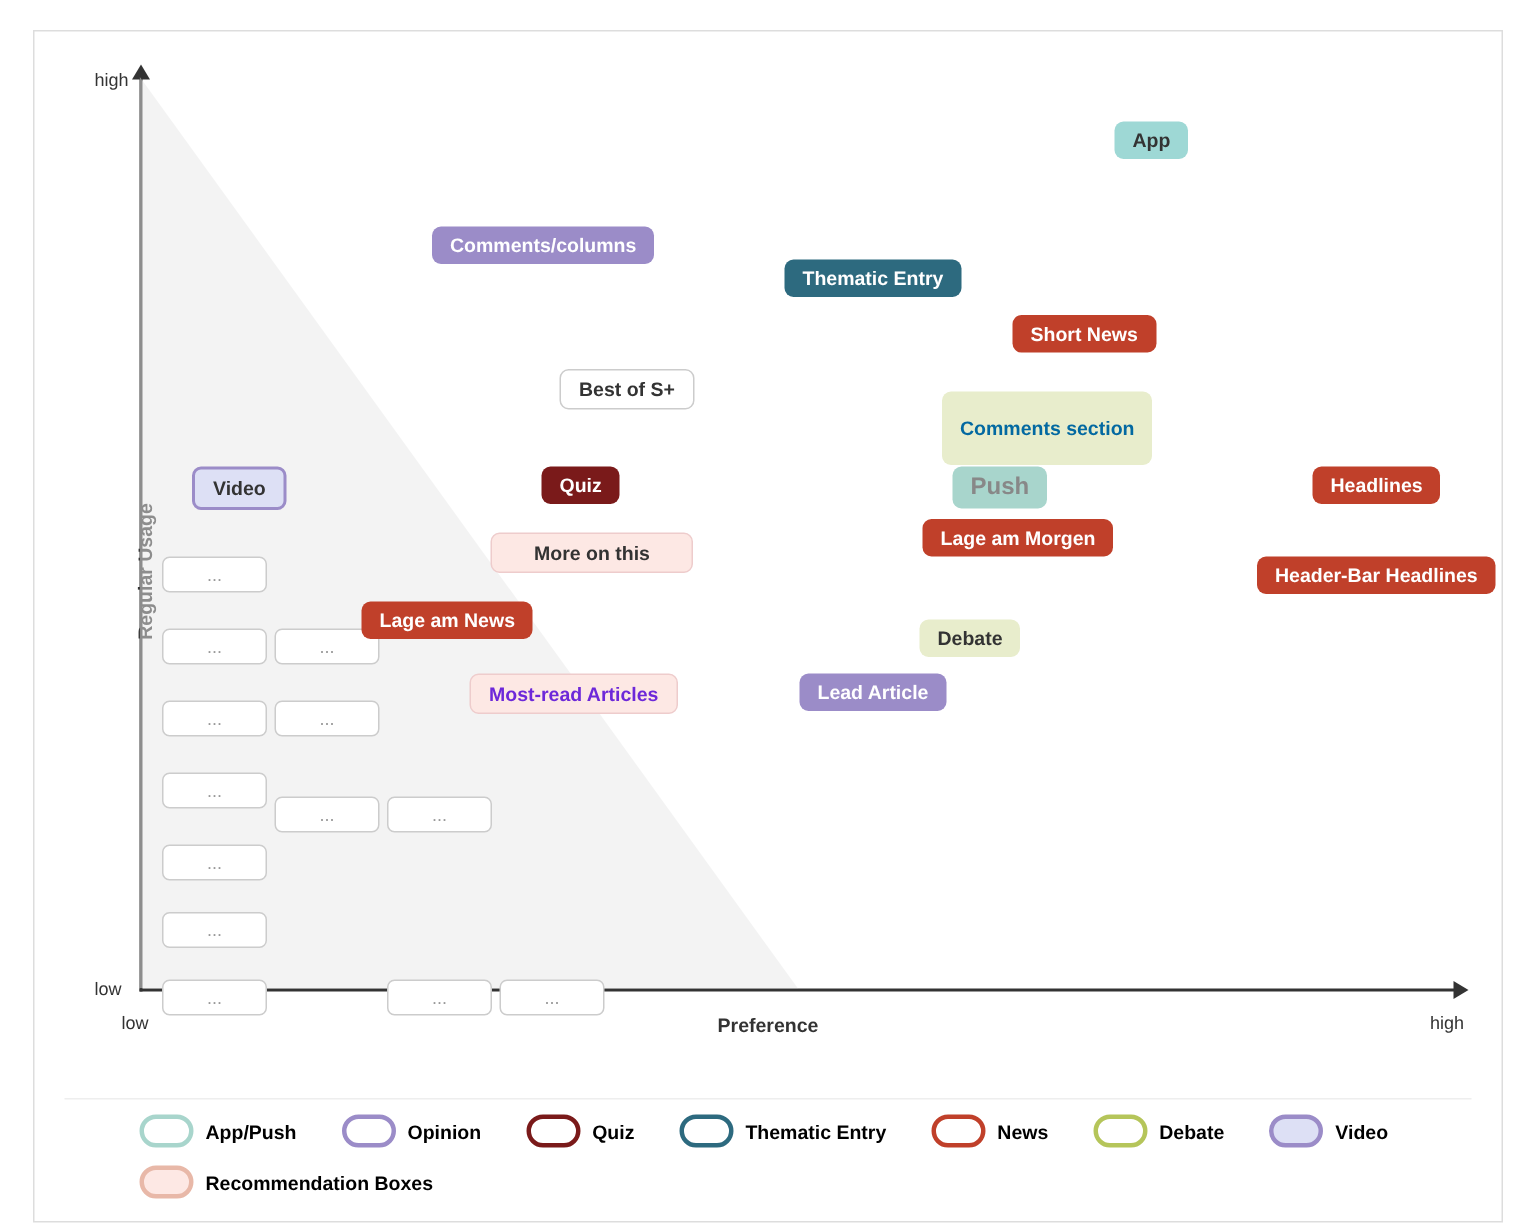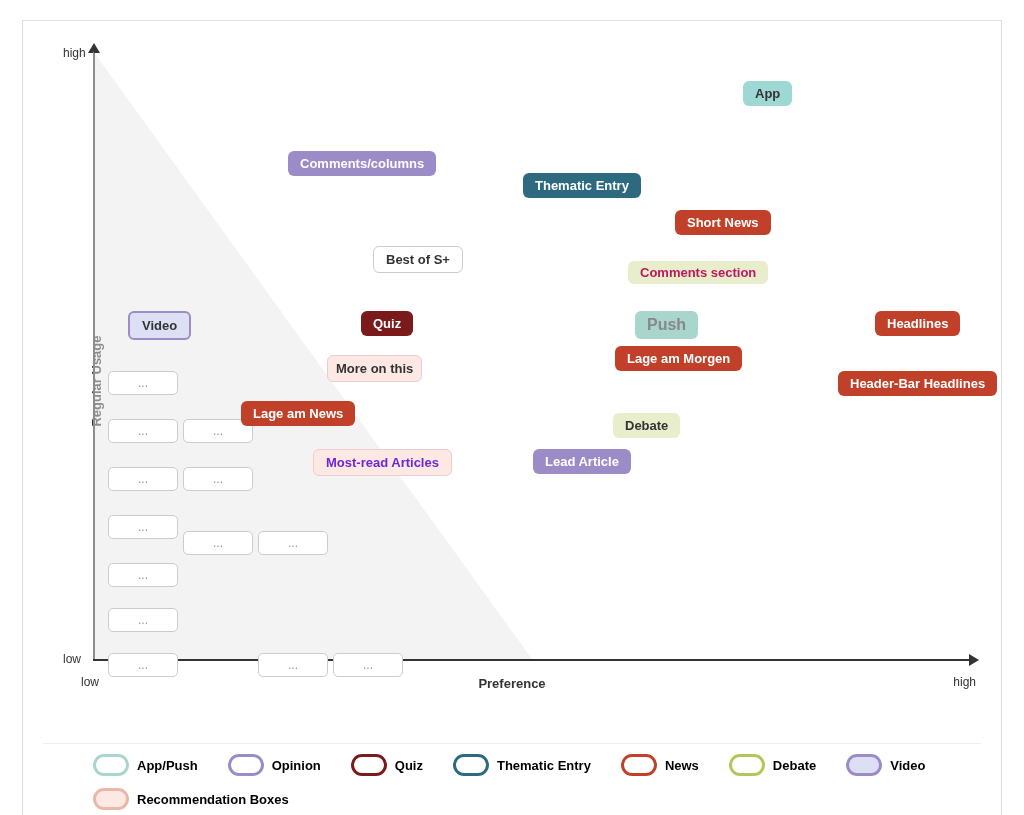--- a/index.html
+++ b/index.html
@@ -110,21 +110,21 @@
       width: 100%;
       height: 100%;
     }
     
     .legend {
       display: flex;
       flex-wrap: wrap;
       gap: 12px 30px;
       padding: 10px 50px 5px 50px;
       border-top: 1px solid #eee;
-      margin-top: 22px;
+      margin-top: 11px;
     }
     .legend-item {
       display: flex;
       align-items: center;
       gap: 8px;
       font-size: 13px;
     }
     .legend-oval {
       width: 36px;
       height: 22px;
@@ -184,26 +184,26 @@
     <div style="position:absolute; left:290px; top:612px; width:70px; padding:4px 8px; border:1.5px solid #ccc; border-radius:5px; font-size:12px; color:#999; text-align:center; background:#fff;">...</div>
 
   </div>
 
   <div id="labels-container" style="position:absolute; top:20px; left:20px; width:940px; height:680px; pointer-events:none;">
       <div style="position: absolute; left: 700px; top: 40px; padding: 5px 12px; border-radius: 6px; font-size: 13px; font-weight: 600; white-space: nowrap; background: rgb(158, 216, 213); color: rgb(51, 51, 51);">App</div>
       <div style="position: absolute; left: 245px; top: 110px; padding: 5px 12px; border-radius: 6px; font-size: 13px; font-weight: 600; white-space: nowrap; background: rgb(155, 140, 200); color: rgb(255, 255, 255);">Comments/columns</div>
       <div style="position: absolute; left: 480px; top: 132px; padding: 5px 12px; border-radius: 6px; font-size: 13px; font-weight: 600; white-space: nowrap; background: rgb(45, 106, 127); color: rgb(255, 255, 255);">Thematic Entry</div>
       <div style="position: absolute; left: 632px; top: 169px; padding: 5px 12px; border-radius: 6px; font-size: 13px; font-weight: 600; white-space: nowrap; background: rgb(192, 64, 42); color: rgb(255, 255, 255);">Short News</div>
       <div style="position: absolute; left: 330px; top: 205px; padding: 5px 12px; border-radius: 6px; font-size: 13px; font-weight: 600; white-space: nowrap; background: transparent; color: rgb(51, 51, 51); border: 1.5px solid rgb(204, 204, 204);">Best of S+</div>
-      <div style="position: absolute; left: 585px; top: 220px; padding: 4px 12px; border-radius: 6px; font-size: 13px; font-weight: 600; white-space: nowrap; background: rgb(232, 237, 204); color: #be185d;">Comments section</div>
+      <div style="position: absolute; left: 585px; top: 220px; padding: 17px 12px; border-radius: 6px; font-size: 13px; font-weight: 600; white-space: nowrap; background: rgb(232, 237, 204); color: #0369a1;">Comments section</div>
       <div style="position: absolute; left: 85px; top: 270px; padding: 5px 12px; border-radius: 6px; font-size: 13px; font-weight: 600; white-space: nowrap; background: rgb(221, 224, 245); color: rgb(51, 51, 51); border: 2px solid rgb(155, 140, 200);">Video</div>
       <div style="position: absolute; left: 318px; top: 270px; padding: 5px 12px; border-radius: 6px; font-size: 13px; font-weight: 600; white-space: nowrap; background: rgb(122, 26, 26); color: rgb(255, 255, 255);">Quiz</div>
       <div style="position: absolute; left: 592px; top: 270px; padding: 5px 12px; border-radius: 6px; font-size: 16px; font-weight: 600; white-space: nowrap; background: rgb(168, 213, 204); color: rgb(136, 136, 136);">Push</div>
       <div style="position: absolute; left: 832px; top: 270px; padding: 5px 12px; border-radius: 6px; font-size: 13px; font-weight: 600; white-space: nowrap; background: rgb(192, 64, 42); color: rgb(255, 255, 255);">Headlines</div>
-      <div style="position: absolute; left: 284px; top: 314px; padding: 5px 8px; border-radius: 6px; font-size: 13px; font-weight: 600; white-space: nowrap; background: rgb(253, 232, 228); color: rgb(51, 51, 51); border: 1.5px solid rgb(238, 204, 204);">More on this</div>
+      <div style="position: absolute; left: 284px; top: 314px; padding: 5px 28px; border-radius: 6px; font-size: 13px; font-weight: 600; white-space: nowrap; background: rgb(253, 232, 228); color: rgb(51, 51, 51); border: 1.5px solid rgb(238, 204, 204);">More on this</div>
       <div style="position: absolute; left: 572px; top: 305px; padding: 5px 12px; border-radius: 6px; font-size: 13px; font-weight: 600; white-space: nowrap; background: rgb(192, 64, 42); color: rgb(255, 255, 255);">Lage am Morgen</div>
       <div style="position: absolute; left: 795px; top: 330px; padding: 5px 12px; border-radius: 6px; font-size: 13px; font-weight: 600; white-space: nowrap; background: rgb(192, 64, 42); color: rgb(255, 255, 255);">Header-Bar Headlines</div>
       <div style="position: absolute; left: 198px; top: 360px; padding: 5px 12px; border-radius: 6px; font-size: 13px; font-weight: 600; white-space: nowrap; background: rgb(192, 64, 42); color: rgb(255, 255, 255);">Lage am News</div>
       <div style="position: absolute; left: 570px; top: 372px; padding: 5px 12px; border-radius: 6px; font-size: 13px; font-weight: 600; white-space: nowrap; background: rgb(232, 237, 204); color: rgb(51, 51, 51);">Debate</div>
       <div style="position: absolute; left: 270px; top: 408px; padding: 5px 12px; border-radius: 6px; font-size: 13px; font-weight: 600; white-space: nowrap; background: rgb(253, 232, 228); color: #6d28d9; border: 1.5px solid rgb(238, 204, 204);">Most-read Articles</div>
       <div style="position: absolute; left: 490px; top: 408px; padding: 5px 12px; border-radius: 6px; font-size: 13px; font-weight: 600; white-space: nowrap; background: rgb(155, 140, 200); color: rgb(255, 255, 255);">Lead Article</div>
     </div>
 
   <div class="legend" id="legend-container">
       <div class="legend-item">

